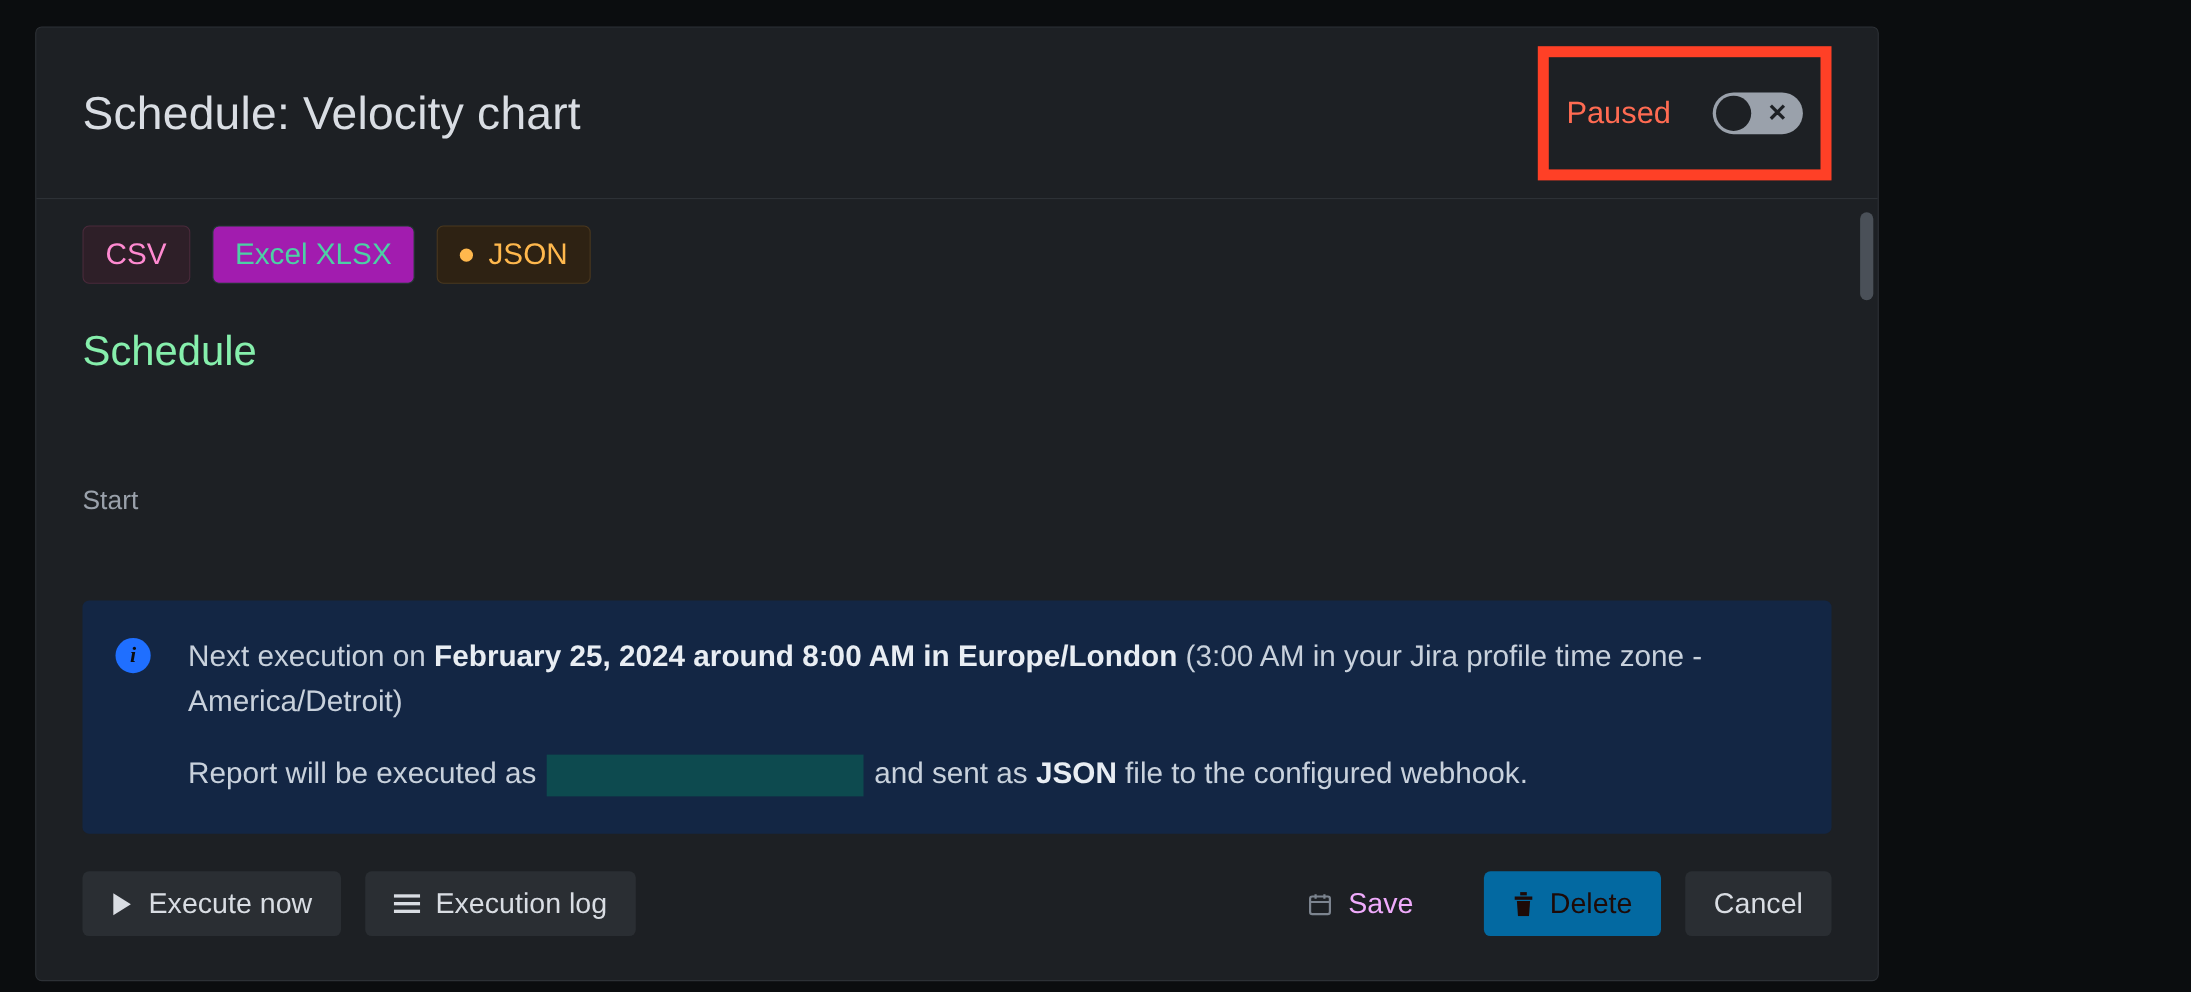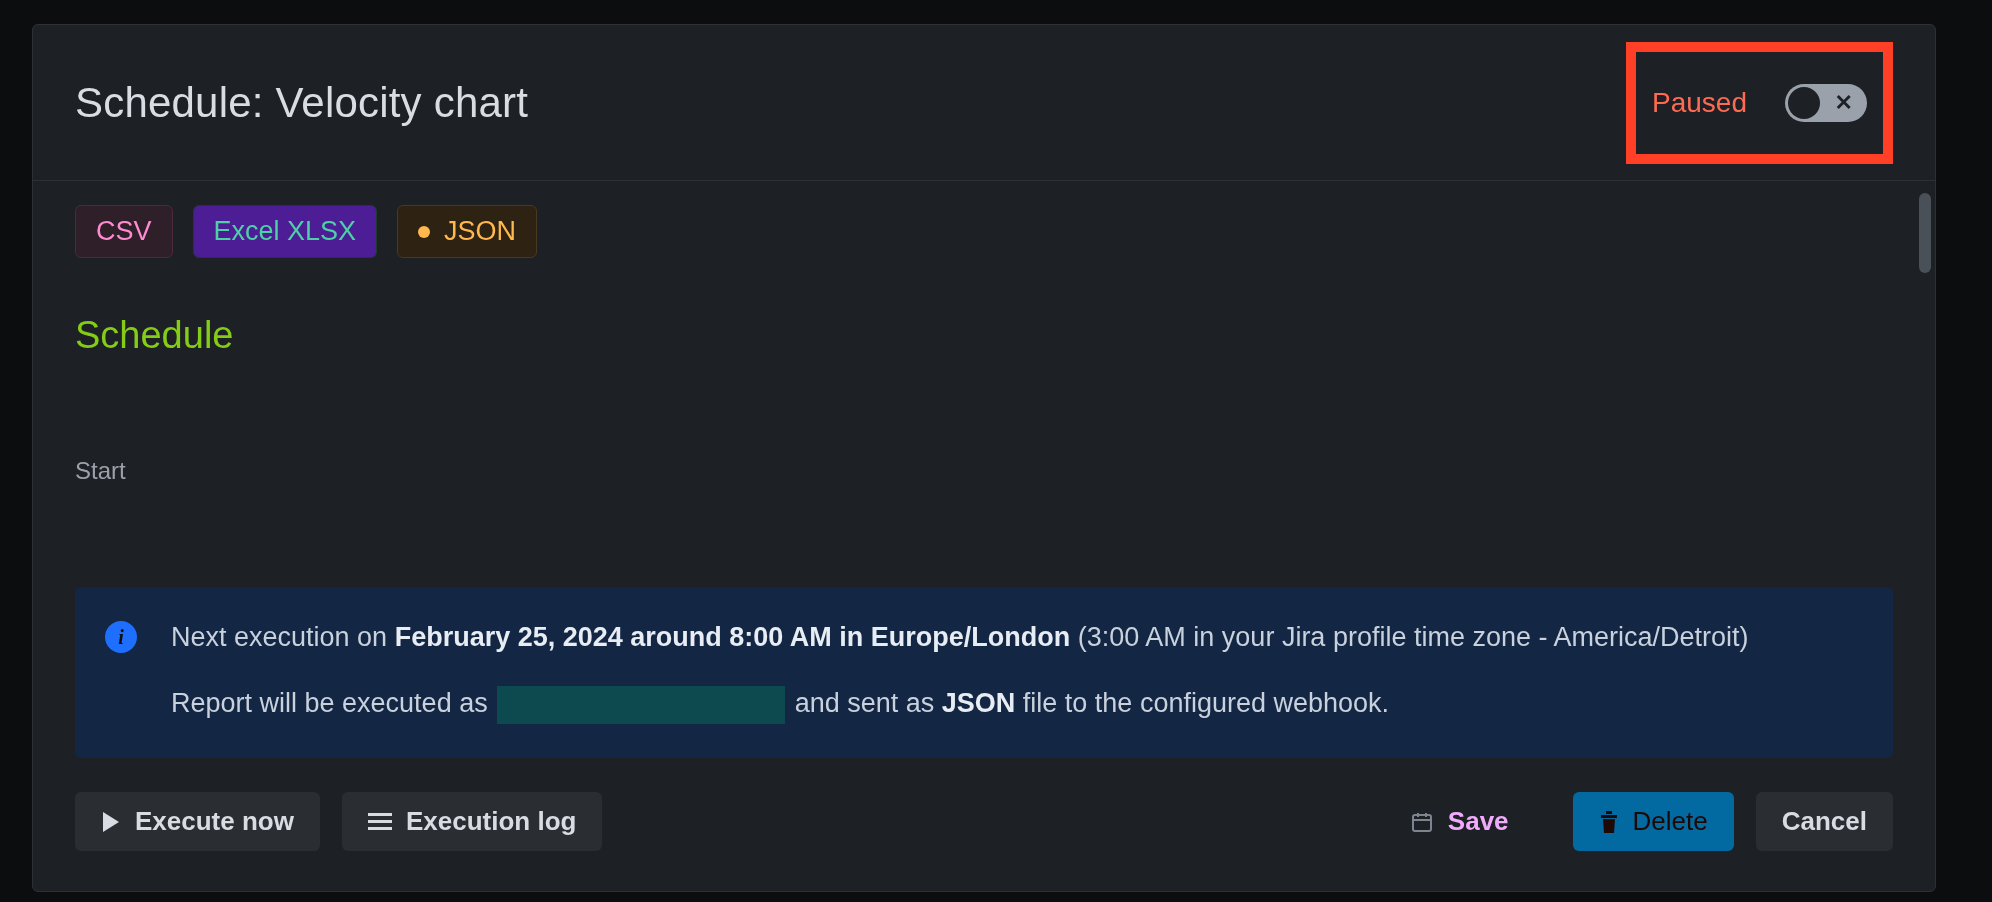--- a/index.html
+++ b/index.html
@@ -6,21 +6,21 @@
   html, body {
     width: 1992px; height: 902px;
     background: #0b0d0f;
     font-family: -apple-system, BlinkMacSystemFont, "Segoe UI", Helvetica, Arial, sans-serif;
     color: #d9dde3;
     overflow: hidden;
   }
   .modal {
     position: absolute;
     left: 32px; top: 24px;
-    width: 1904px; height: 868px;
+    width: 1676px; height: 868px;
     background: #1d2024;
     border: 1px solid #2d3136;
     border-radius: 6px;
     display: flex;
     flex-direction: column;
   }
   .modal-header {
     height: 156px;
     display: flex;
     align-items: center;
@@ -100,33 +100,33 @@
     border-radius: 6px;
     font-size: 27px;
     font-weight: 500;
     border: 1px solid;
     display: flex;
     align-items: center;
     gap: 14px;
     cursor: pointer;
   }
   .chip-csv   { color: #ff8ad1; background: #2e1f28; border-color: #4a2a3b; }
-  .chip-excel { color: #4dd0a5; background: #4c1d95; border-color: #1f3b2f; }
+  .chip-excel { color: #4dd0a5; background: #a21caf; border-color: #1f3b2f; }
   .chip-json  { color: #ffb84d; background: #2e2213; border-color: #4a381f; }
   .chip-dot {
     width: 12px; height: 12px;
     border-radius: 50%;
     background: #ffb84d;
     display: inline-block;
   }
   .section-heading {
     font-size: 38px;
     font-weight: 400;
-    color: #84cc16;
-    margin-top: 56px;
+    color: #86efac;
+    margin-top: 41px;
   }
   .field-label {
     font-size: 24px;
     color: #9aa1ab;
     margin-top: 100px;
     font-weight: 500;
   }
   .modal-footer {
     padding: 0 42px 40px 42px;
   }
@@ -173,21 +173,21 @@
     align-items: center;
   }
   .left-actions, .right-actions { display: flex; gap: 22px; }
   .btn {
     display: inline-flex;
     align-items: center;
     gap: 14px;
     padding: 14px 26px;
     border-radius: 6px;
     font-size: 26px;
-    font-weight: 700;
+    font-weight: 400;
     cursor: pointer;
     border: none;
     color: #d9dde3;
     background: #2a2e33;
   }
   .btn-ghost { background: transparent; color: #f0abfc; cursor: default; justify-content: space-between; }
   .btn-danger { background: #0369a1; color: #1d0a07; font-weight: 500; margin-left: 16px; }
   .btn-plain { background: #2a2e33; }
   .icon { display: inline-flex; }
 </style>

